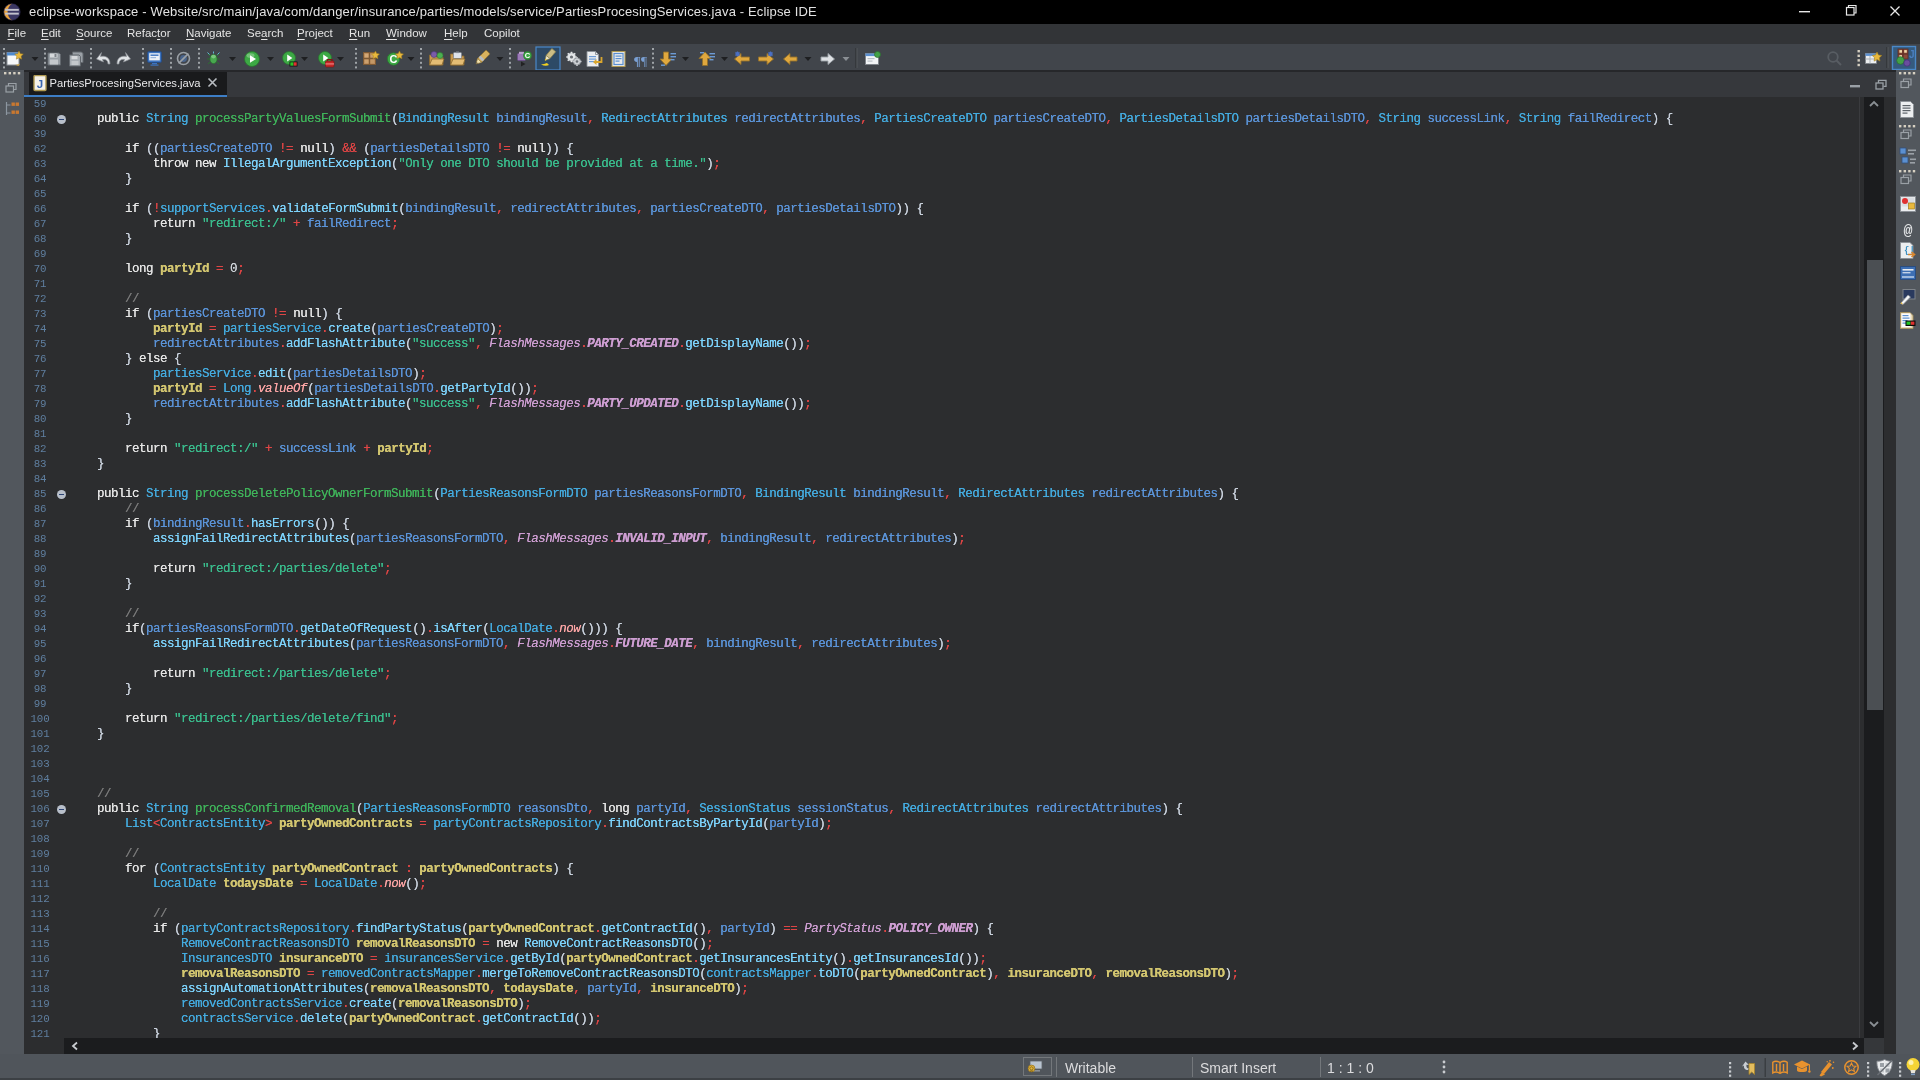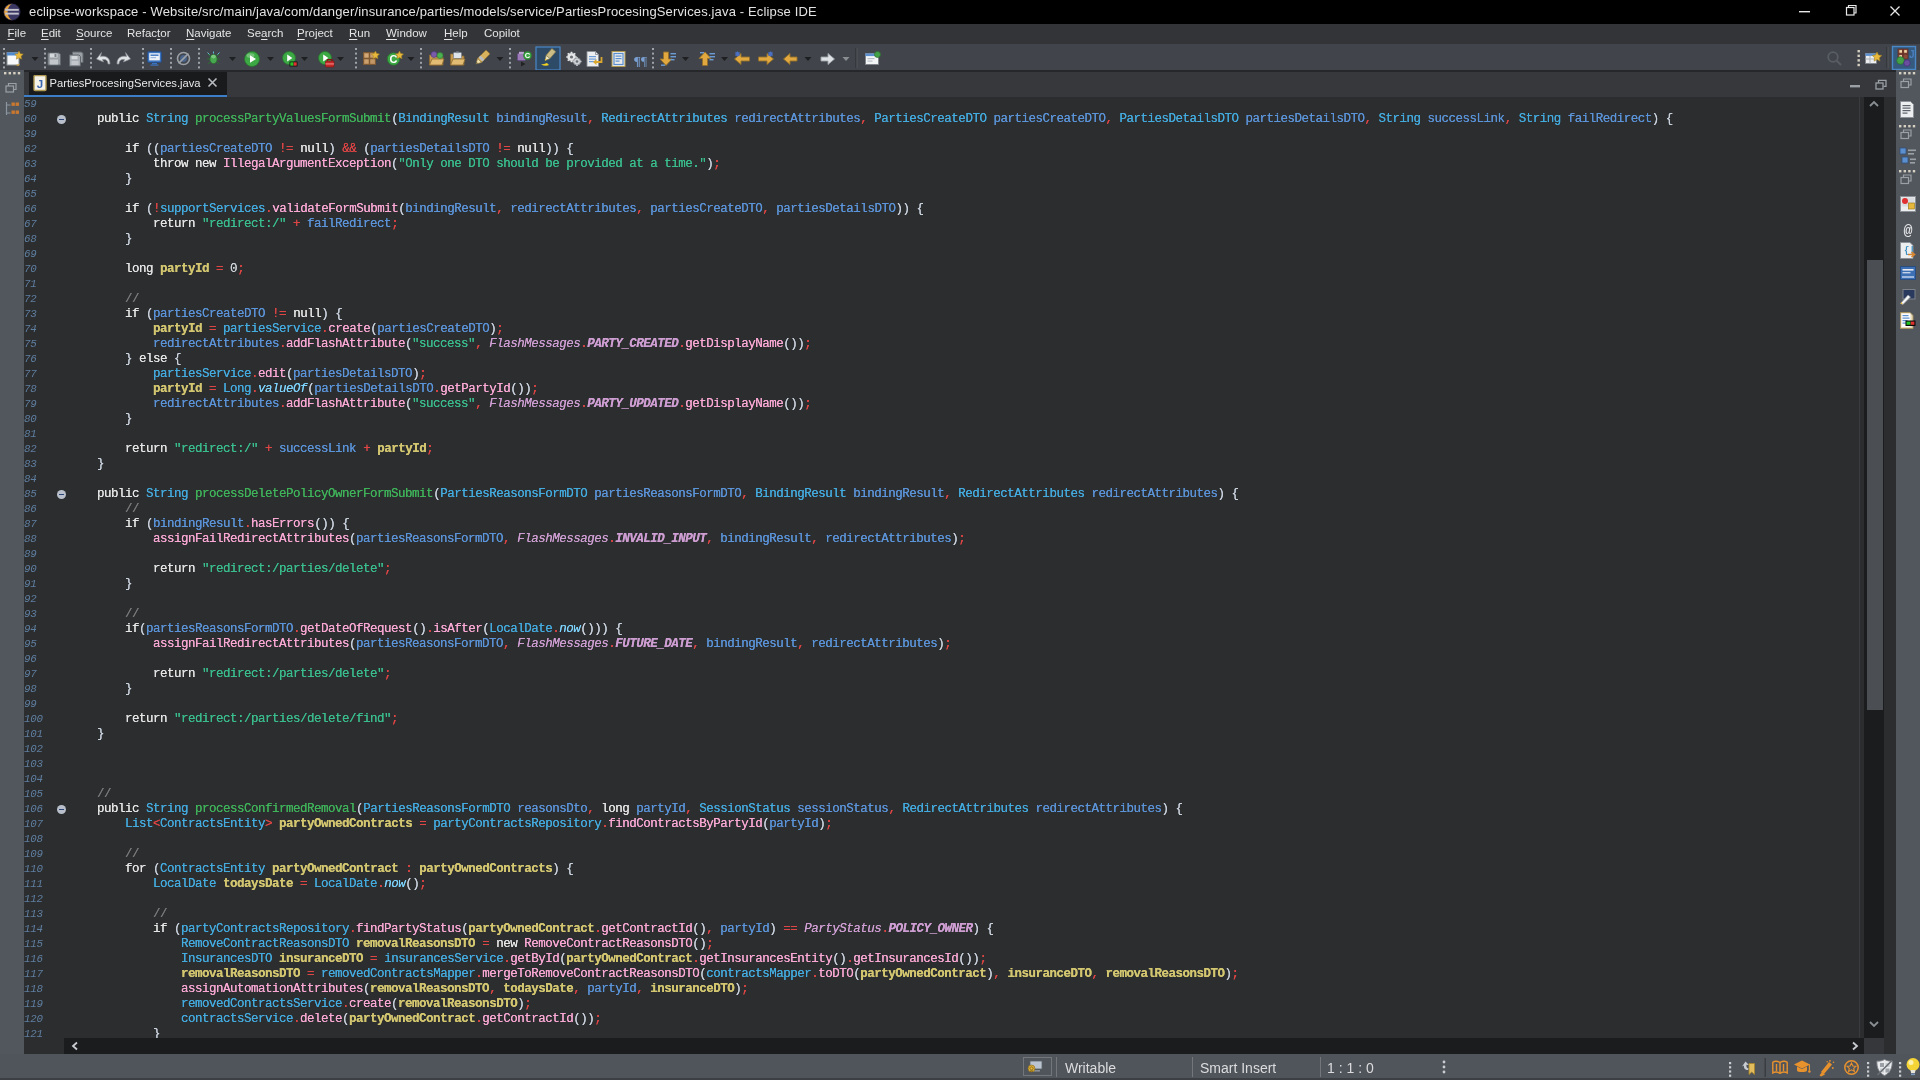--- a/index.html
+++ b/index.html
@@ -13,28 +13,28 @@
 #toolbar { position:absolute; left:0; top:44px; width:1920px; height:26px; background:#41454b; }
 #tabsep { position:absolute; left:0; top:70px; width:1920px; height:2px; background:#26272a; }
 #tabrow { position:absolute; left:24px; top:72px; width:1872px; height:25px; background:#36383c; }
 #tab { position:absolute; left:5px; top:0px; width:198px; height:23px; background:#191a1c; }
 #tabline { position:absolute; left:0px; top:23px; width:203px; height:2px; background:#3d7ec6; }
 #tab .tl { position:absolute; left:20.5px; top:5px; font-size:11.2px; color:#e8e8ea; white-space:pre; }
 #strip { position:absolute; left:0; top:70px; width:24px; height:984px; background:#52575d; }
 #side { position:absolute; left:1896px; top:70px; width:24px; height:984px; background:#52575d; }
 #editor { position:absolute; left:24px; top:97px; width:1860px; height:941px; background:#2c2d2f; }
 #gut { position:absolute; left:24px; top:97px; width:32px; height:941px; font-family:"Liberation Mono",monospace;
-  font-size:10.8px; letter-spacing:-0.2px; color:#5f7fa0; text-align:left;font-style:italic; }
+  font-size:10.8px; letter-spacing:-0.2px; color:#5f7fa0; text-align:center; }
 #gut .gl { height:15px; line-height:15px; }
 #code { position:absolute; left:69px; top:97px; font-family:"Liberation Mono",monospace;
   font-size:12.5px; letter-spacing:-0.5px; color:#cfd4da; white-space:pre; text-shadow:0 0 0.55px; }
 #code .cl { height:15px; line-height:15px; }
 .k { color:#e5e5e5; } .o { color:#de4545; } .p { color:#c9d1dc; } .t { color:#44abdf; }
 .v { color:#5b94d9; } .l { color:#d3c670; font-weight:bold; } .s { color:#3abd8d; }
-.m { color:#3fb35a; } .a { color:#f9a8d4;text-align:right; } .ai { color:#7dd3fc; font-style:italic; }
+.m { color:#3fb35a; } .a { color:#7dd3fc;text-align:right; } .ai { color:#fca5a5; font-style:italic; }
 .e { color:#ce9ed2; font-style:italic; } .ec { color:#ce9ed2; font-style:italic; font-weight:bold; }
 .n { color:#cdd2d8; } .x { color:#787878; }
 .marker { position:absolute; width:9px; height:9px; border-radius:50%; background:#b8bfca; left:57px; }
 .marker i { position:absolute; left:2px; top:3.6px; width:5px; height:1.8px; background:#2c4475; }
 #vscroll { position:absolute; left:1864px; top:97px; width:20px; height:941px; background:#1b1c1e; }
 #vthumb { position:absolute; left:3px; top:163px; width:16px; height:450px; background:#4b4f53; }
 #hscroll { position:absolute; left:64px; top:1038px; width:1800px; height:16px; background:#1b1c1e; }
 #corner { position:absolute; left:1864px; top:1038px; width:20px; height:16px; background:#35373a; }
 #gutfill { position:absolute; left:24px; top:1038px; width:40px; height:16px; background:#2c2d2f; }
 #status { position:absolute; left:0; top:1054px; width:1920px; height:26px; background:#50555b; }

